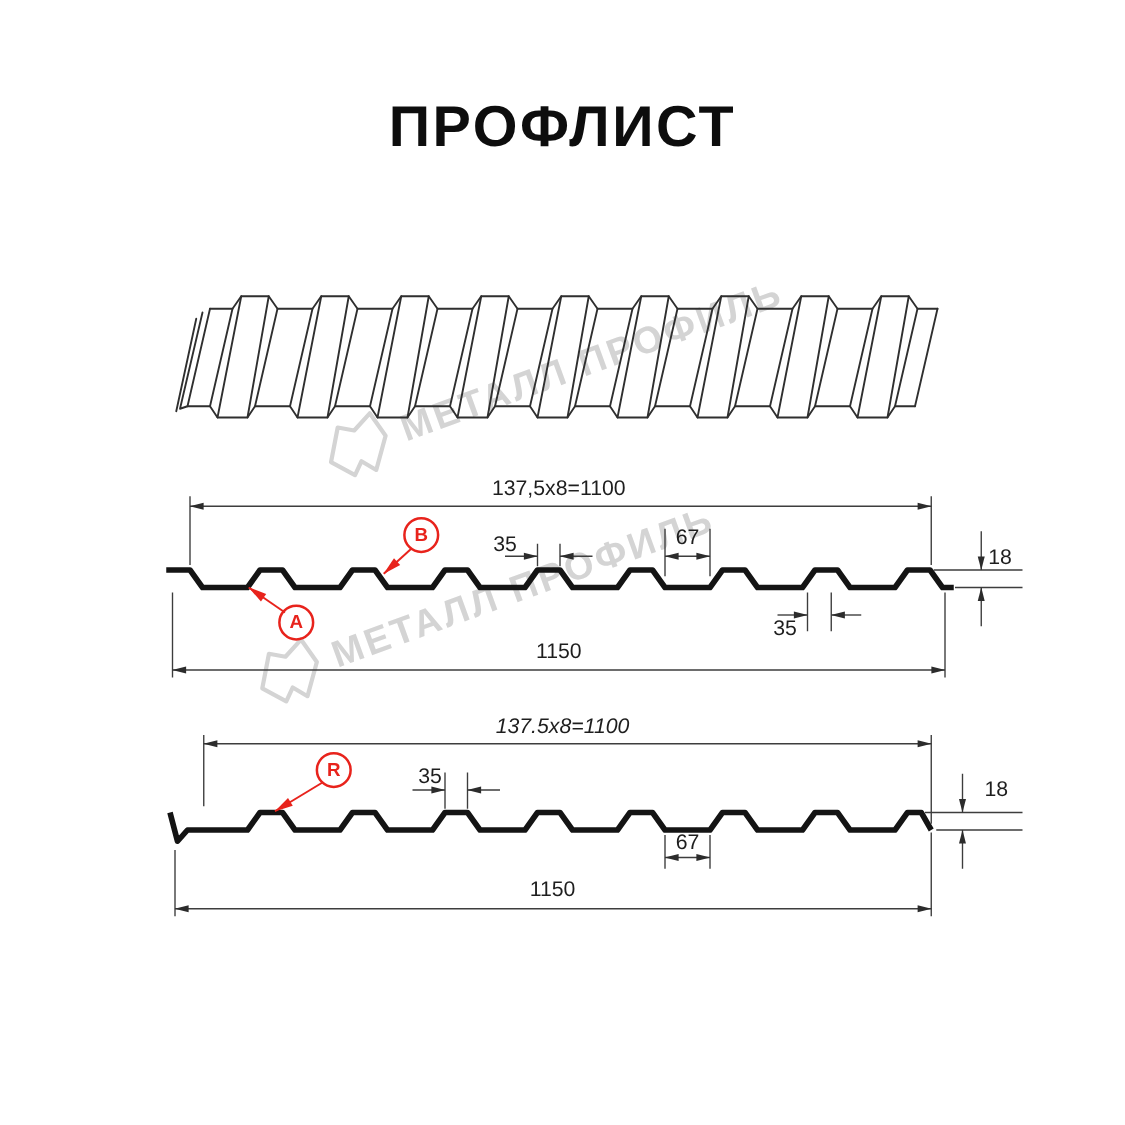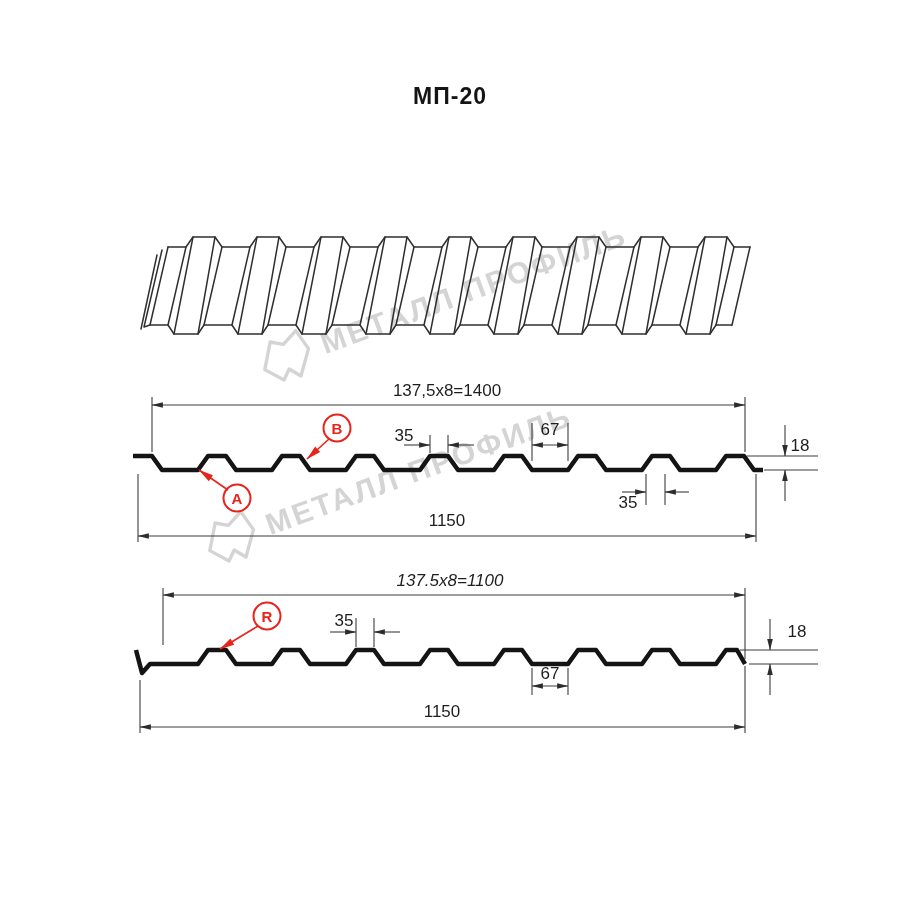--- a/index.html
+++ b/index.html
@@ -21,21 +21,21 @@
   .badge{position:absolute;width:25px;height:25px;border:2.5px solid #e8231c;border-radius:50%;
          color:#e8231c;display:flex;align-items:center;justify-content:center;
          font-size:15px;font-weight:700;transform:translate(-50%,-50%);z-index:4;background:transparent;}
 </style>
 </head>
 <body>
 
 <div class="page">
 
   <div class="header">
-    <div class="subtitle">МП-20</div>
+    <div class="title">ПРОФЛИСТ</div>
   </div>
 
   <div class="wm" style="left:258px;top:341px;">
     <svg width="58" height="54" viewBox="0 0 60 56">
       <path d="M6,32 L21,7 L33,14 L50,5 L56,27 L39,51 L30,40 L21,49 Z" fill="none" stroke="#d4d4d4" stroke-width="3.5" stroke-linejoin="round"></path>
     </svg>
     <span>МЕТАЛЛ ПРОФИЛЬ</span>
   </div>
 
   <div class="wm" style="left:203px;top:522px;">
@@ -138,21 +138,21 @@
         <line x1="140" y1="680" x2="140" y2="733"></line>
         <line x1="745" y1="666" x2="745" y2="733"></line>
         <line x1="140" y1="727" x2="745" y2="727" marker-start="url(#arr)" marker-end="url(#arr)"></line>
       </g>
       <g stroke="#e8231c" stroke-width="1.6" fill="none">
         <line x1="258" y1="626" x2="220" y2="649" marker-end="url(#arrR)"></line>
       </g>
     </g>
   </svg>
 
-  <span class="dim" style="left:447px;top:391px;">137,5x8=1400</span>
+  <span class="dim" style="left:447px;top:391px;">137,5x8=1100</span>
   <span class="dim" style="left:404px;top:436px;">35</span>
   <span class="dim" style="left:550px;top:430px;">67</span>
   <span class="dim" style="left:800px;top:446px;">18</span>
   <span class="dim" style="left:628px;top:503px;">35</span>
   <span class="dim" style="left:447px;top:521px;">1150</span>
   <div class="badge" style="left:237px;top:498px;">
     <span>A</span>
   </div>
   <div class="badge" style="left:337px;top:428px;">
     <span>B</span>

